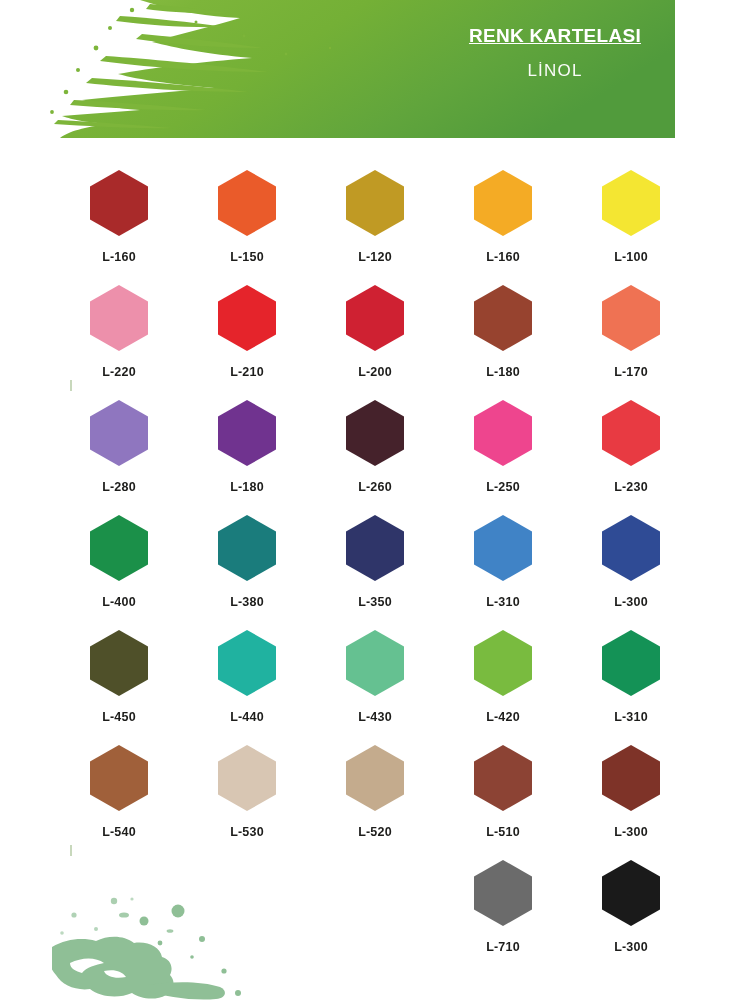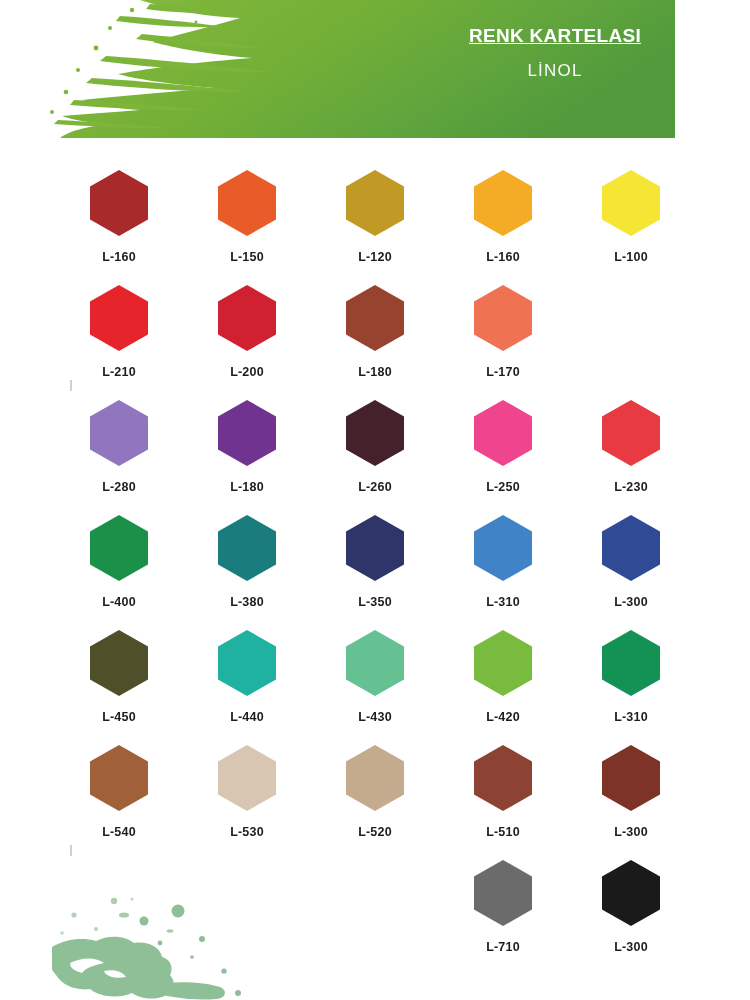--- a/index.html
+++ b/index.html
@@ -181,20 +181,24 @@
       <div class="hex" style="background:#f4ab25"></div>
       <div class="code">L-160</div>
     </div>
     <div class="cell">
       <div class="hex" style="background:#f4e632"></div>
       <div class="code">L-100</div>
     </div>
   </div>
 
   <div class="row">
+    <div class="cell">
+      <div class="hex" style="background:#ed90ab"></div>
+      <div class="code">L-220</div>
+    </div>
     <div class="cell">
       <div class="hex" style="background:#e5242b"></div>
       <div class="code">L-210</div>
     </div>
     <div class="cell">
       <div class="hex" style="background:#cf2132"></div>
       <div class="code">L-200</div>
     </div>
     <div class="cell">
       <div class="hex" style="background:#97432f"></div>

